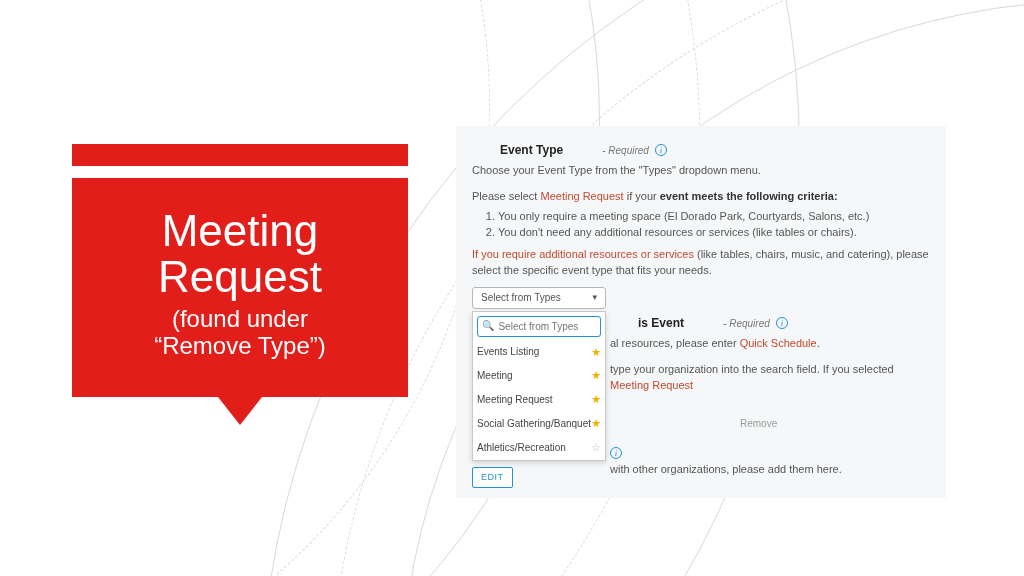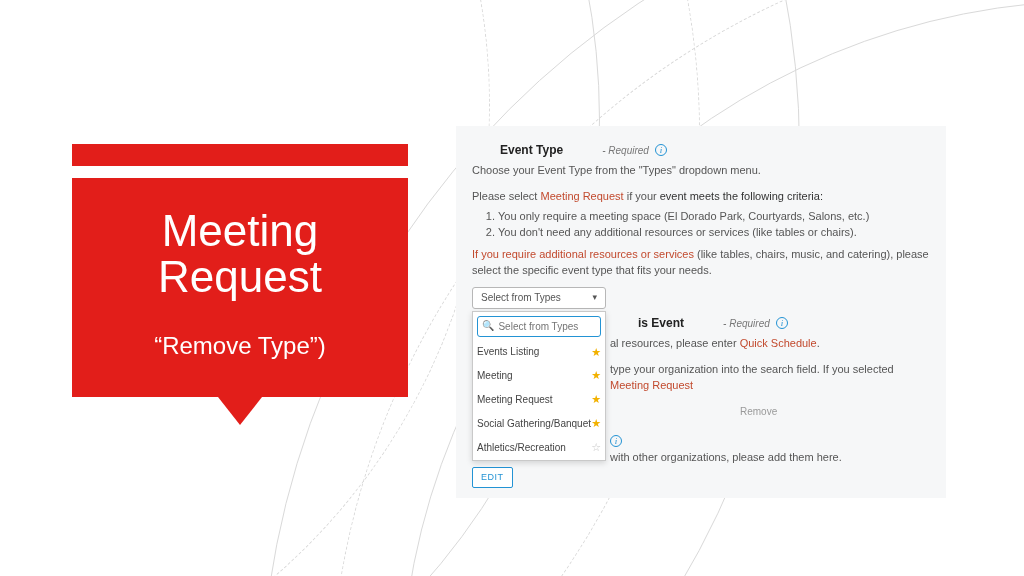--- a/index.html
+++ b/index.html
@@ -20,21 +20,21 @@
   .callout-pointer { width: 0; height: 0; margin: 0 auto; border-left: 22px solid transparent; border-right: 22px solid transparent; border-top: 28px solid #e21e1a; }
 
   
   .panel { position: absolute; left: 456px; top: 126px; width: 490px; background: #f6f7f8; padding: 16px 16px 10px 16px; font-size: 11px; color: #555; line-height: 1.45; }
   .panel .hdr { font-weight: bold; color: #222; font-size: 12px; display: inline; padding-left: 28px; }
   .req { color: #777; font-style: italic; font-size: 10px; margin-left: 36px; }
   .icon-info { display: inline-block; width: 12px; height: 12px; border: 1.3px solid #2393d4; border-radius: 50%; color: #2393d4; font-size: 9px; line-height: 10px; text-align: center; font-family: Georgia, serif; font-style: italic; vertical-align: 1px; }
   .panel p { margin: 4px 0; }
   .panel ol { margin: 2px 0 6px 26px; }
   .em-red { color: #c24a2e; }
-  .bold { font-weight: normal; color: #333; }
+  .bold { font-weight: bold; color: #333; }
 
   .dd-wrap { position: relative; margin-top: 8px; }
   .dd-trigger { width: 134px; height: 22px; border: 1px solid #b7b7b7; background: #fff; border-radius: 3px; font-size: 10px; color: #555; padding: 0 8px; display: flex; align-items: center; justify-content: space-between; cursor: pointer; }
   .chev { font-size: 9px; color: #555; }
 
   .dd-pop { position: absolute; top: 24px; left: 0; width: 134px; background: #fff; border: 1px solid #c9c9c9; box-shadow: 0 2px 6px rgba(0,0,0,.15); z-index: 10; }
   .dd-search { display: flex; align-items: center; gap: 4px; border: 1.5px solid #2393d4; border-radius: 3px; margin: 4px; padding: 2px 4px; }
   .dd-search input { border: none; outline: none; font-size: 10px; color: #888; width: 100%; background: transparent; }
   .mag { font-size: 10px; color: #666; }
   .dd-list { max-height: 132px; overflow-y: scroll; }
@@ -70,21 +70,21 @@
 
 <div class="callout">
   <div class="callout-bar"></div>
   <div class="callout-gap"></div>
   <div class="callout-body">
     <div class="title">
       <span>Meeting</span><br>
       <span>Request</span>
     </div>
     <div class="sub">
-      <br>
+      <span>(found under</span><br>
       <span>“Remove Type”)</span>
     </div>
   </div>
   <div class="callout-pointer"></div>
 </div>
 
 <div class="panel">
 
   <div>
     <span class="hdr">Event Type</span>
@@ -145,21 +145,21 @@
         <span class="hdr">is Event</span>
         <span class="req">- Required</span>
         &nbsp;<span class="icon-info">i</span>
       </div>
       <p class="hidden-line">
         <span>al resources, please enter </span><span class="em-red">Quick Schedule</span><span>.</span>
       </p>
       <p class="hidden-line" style="margin-top:10px">
         <span>type your organization into the search field. If you selected </span><span class="em-red">Meeting Request</span>
       </p>
-      <div style="margin-top:10px">
+      <div style="margin-top:22px">
         <span class="remove">Remove</span>
       </div>
       <div class="sub-hdr-row">
         <span class="icon-info">i</span>
         <br>
         <span> with other organizations, please add them here.</span>
       </div>
     </div>
   </div>
 

